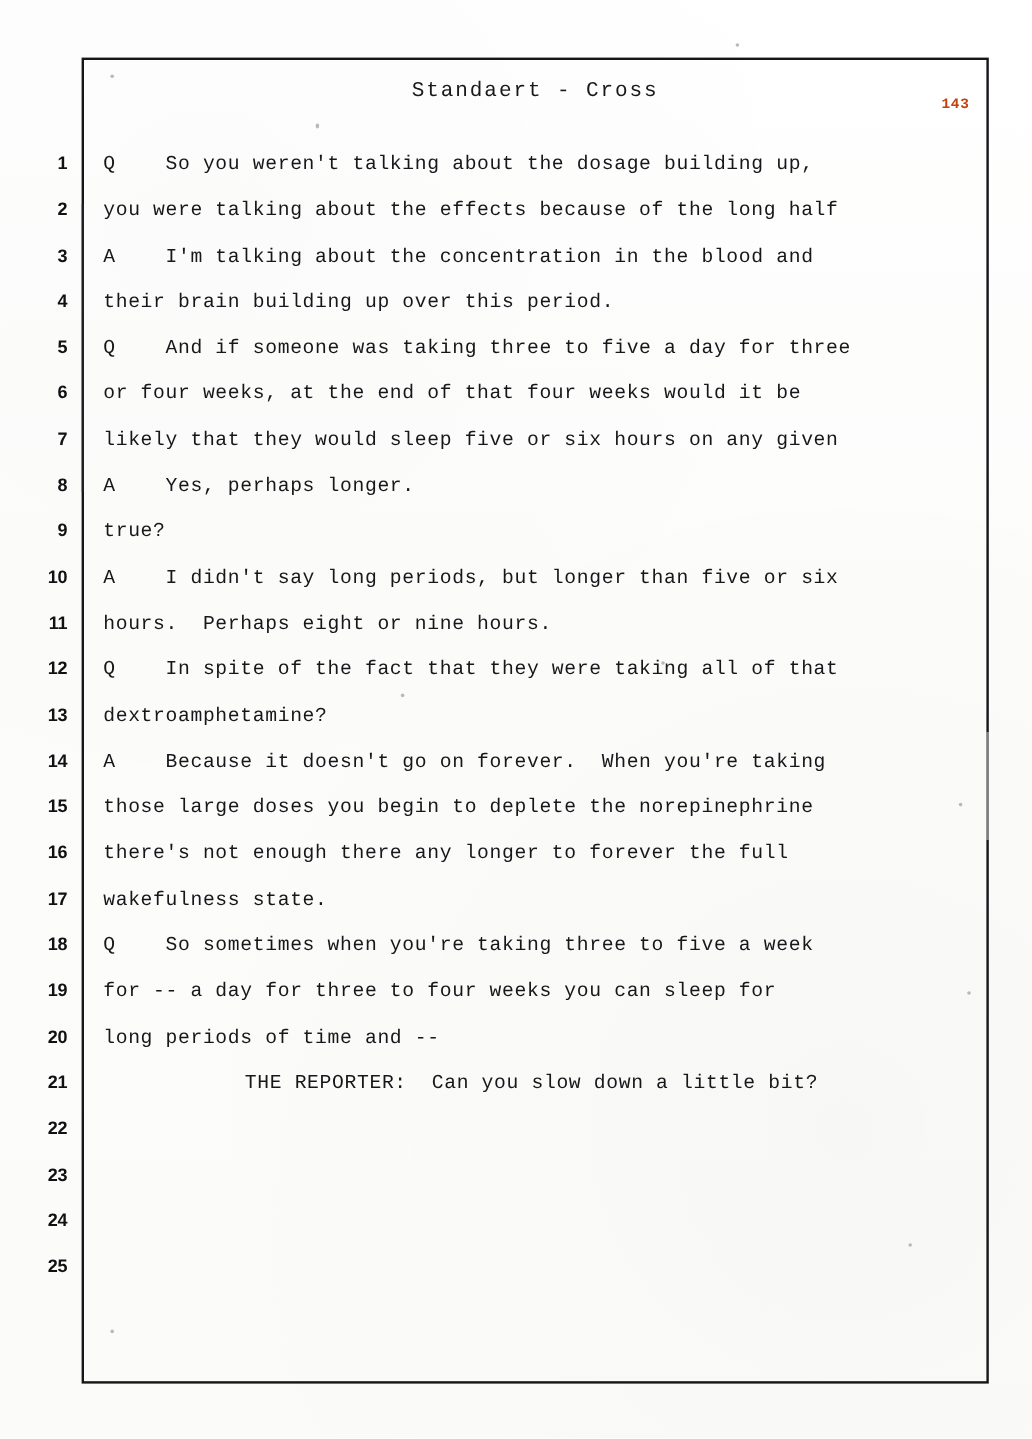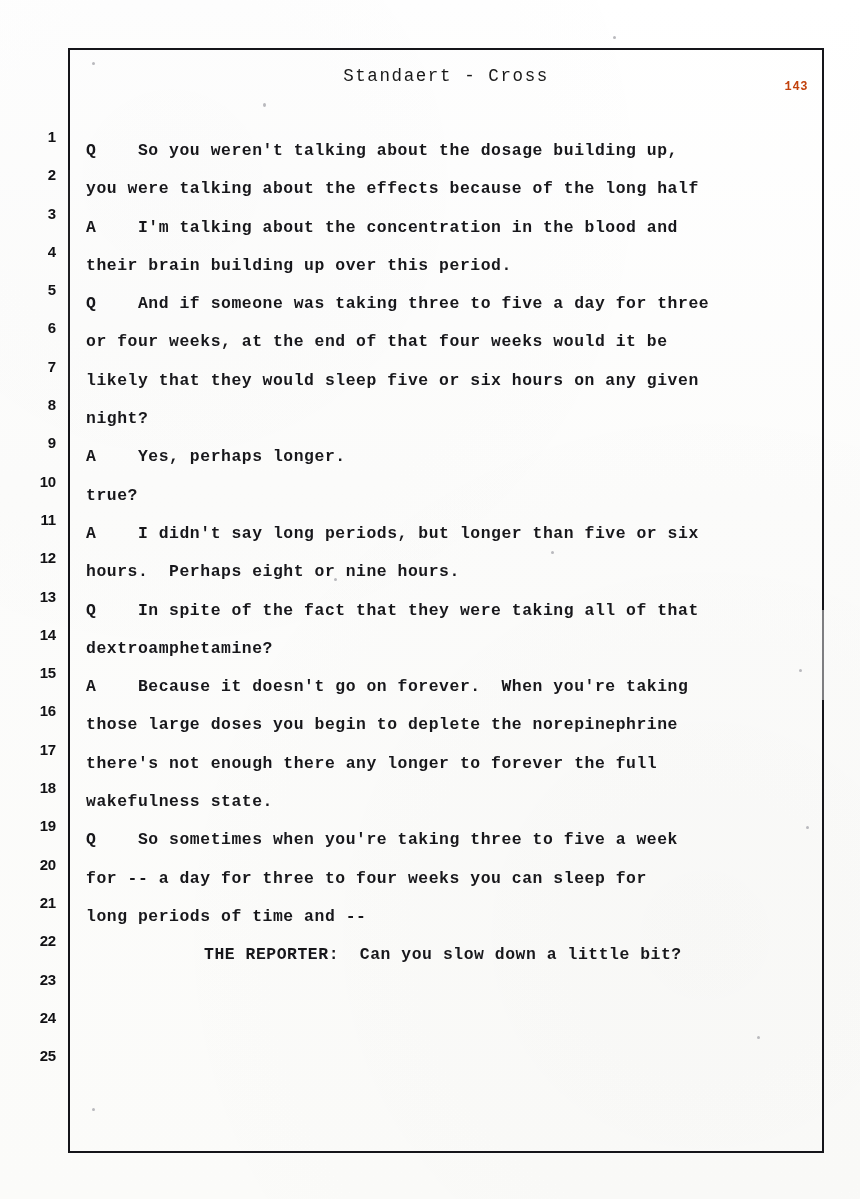--- a/index.html
+++ b/index.html
@@ -111,23 +111,22 @@
     font-weight: 700;
     font-size: 15px;
     color: #111114;
     letter-spacing: -0.2px;
   }
 
   
   #transcript {
     position: absolute;
     left: 86px;
-    top: 132px;
+    top: 118px;
     width: 726px;
-    font-weight: bold;
   }
   .t-line {
     height: 38.3px;
     line-height: 38.3px;
     font-size: 16.4px;
     letter-spacing: 0.55px;
     color: #17171b;
     white-space: pre;
     font-family: "Liberation Mono", "DejaVu Sans Mono", monospace;
   }
@@ -196,21 +195,20 @@
     </div>
 
   <div id="transcript">
       <div class="t-line">Q    So you weren't talking about the dosage building up,</div>
       <div class="t-line">you were talking about the effects because of the long half</div>
       <div class="t-line">A    I'm talking about the concentration in the blood and</div>
       <div class="t-line">their brain building up over this period.</div>
       <div class="t-line">Q    And if someone was taking three to five a day for three</div>
       <div class="t-line">or four weeks, at the end of that four weeks would it be</div>
       <div class="t-line">likely that they would sleep five or six hours on any given</div>
-      <div class="t-line">night?</div>
       <div class="t-line">A    Yes, perhaps longer.</div>
       <div class="t-line">true?</div>
       <div class="t-line">A    I didn't say long periods, but longer than five or six</div>
       <div class="t-line">hours.  Perhaps eight or nine hours.</div>
       <div class="t-line">Q    In spite of the fact that they were taking all of that</div>
       <div class="t-line">dextroamphetamine?</div>
       <div class="t-line">A    Because it doesn't go on forever.  When you're taking</div>
       <div class="t-line">those large doses you begin to deplete the norepinephrine</div>
       <div class="t-line">there's not enough there any longer to forever the full</div>
       <div class="t-line">wakefulness state.</div>

